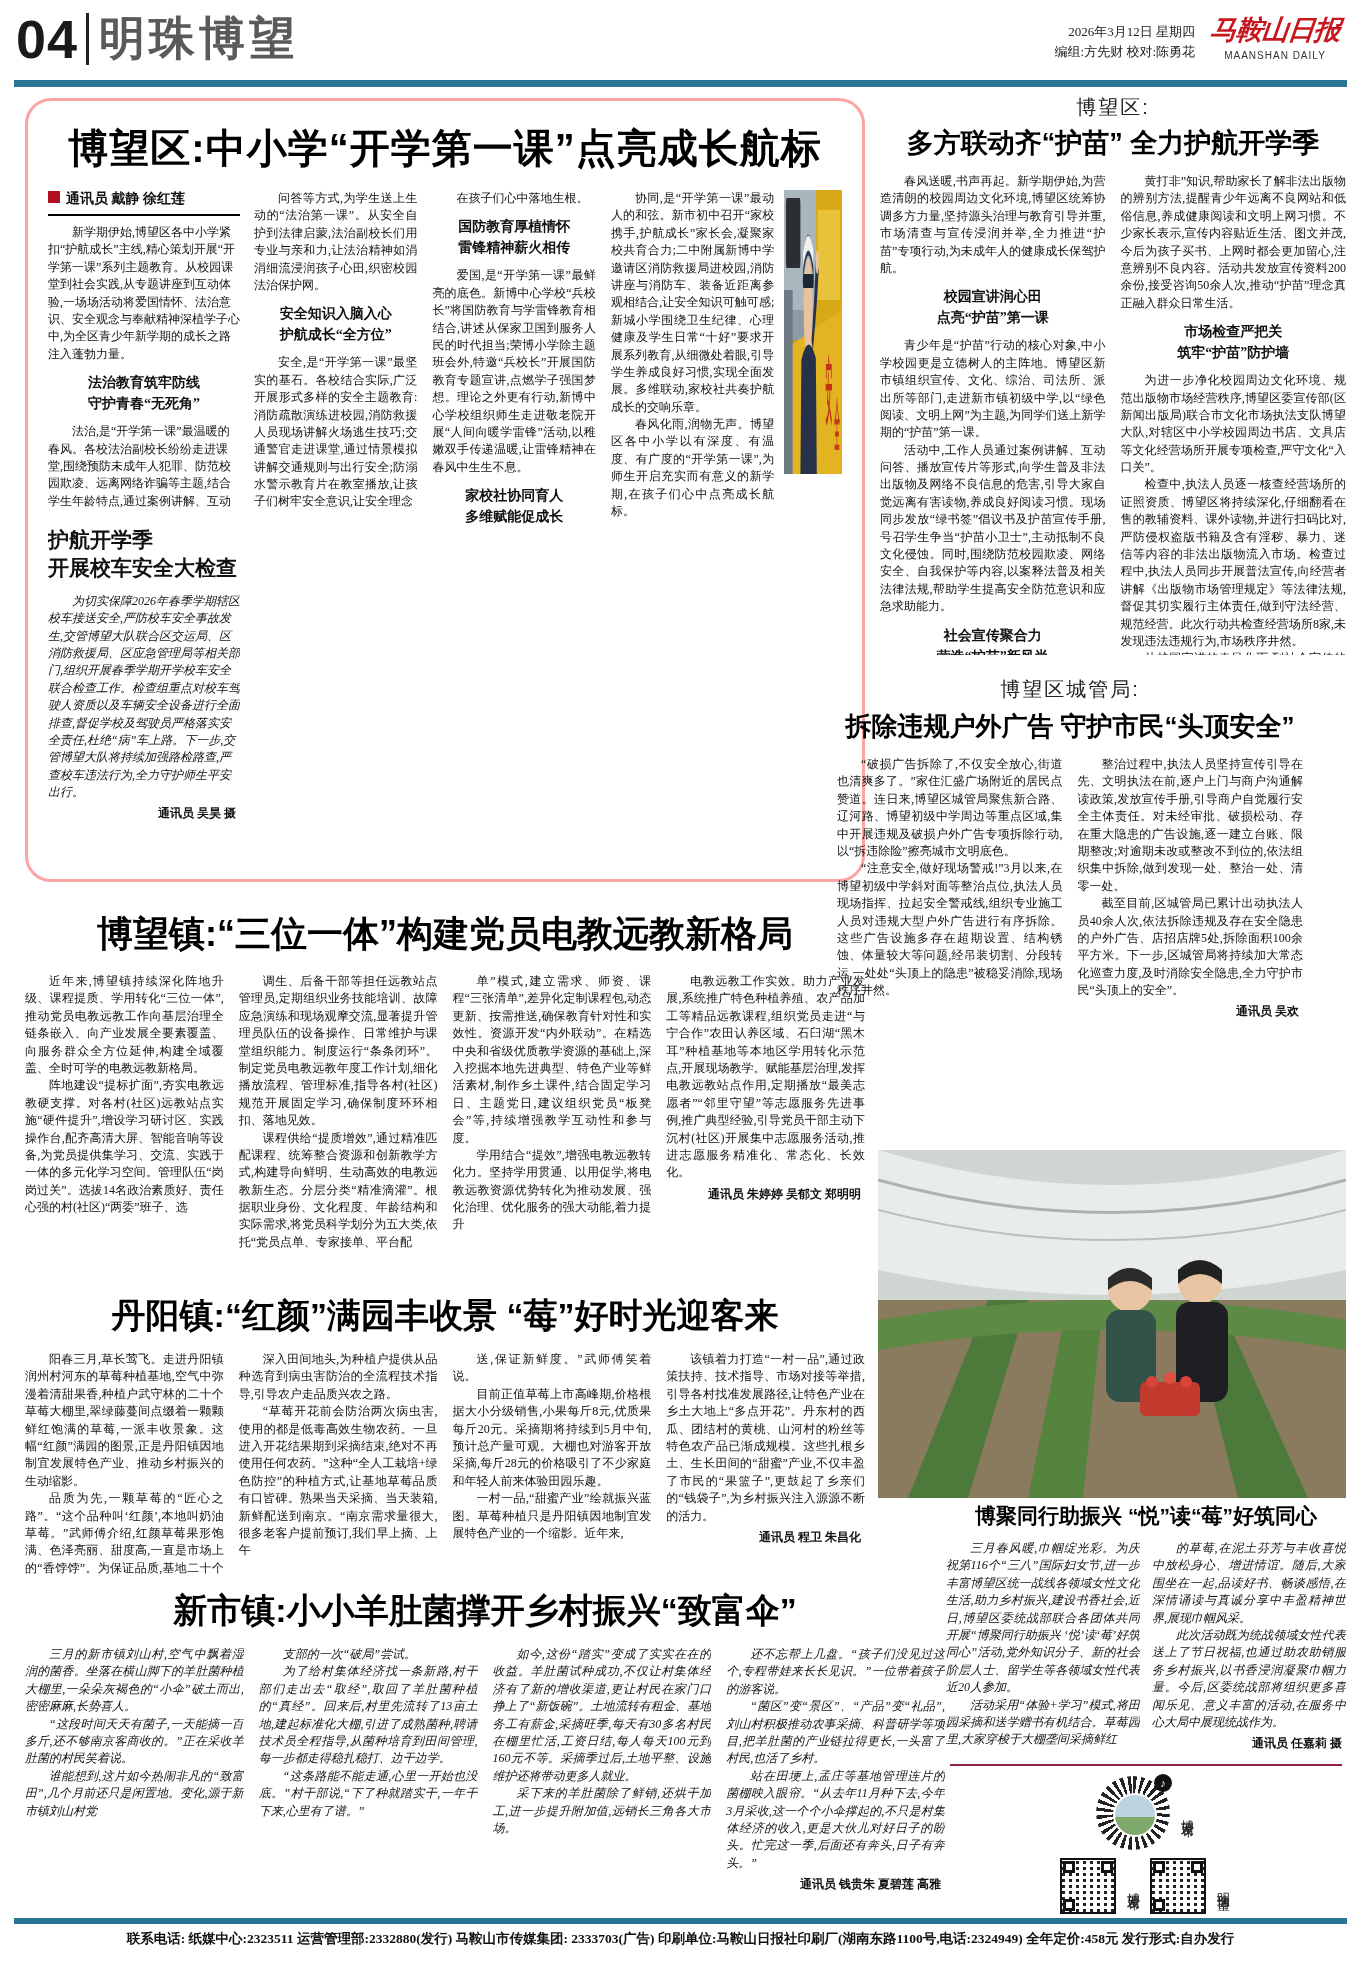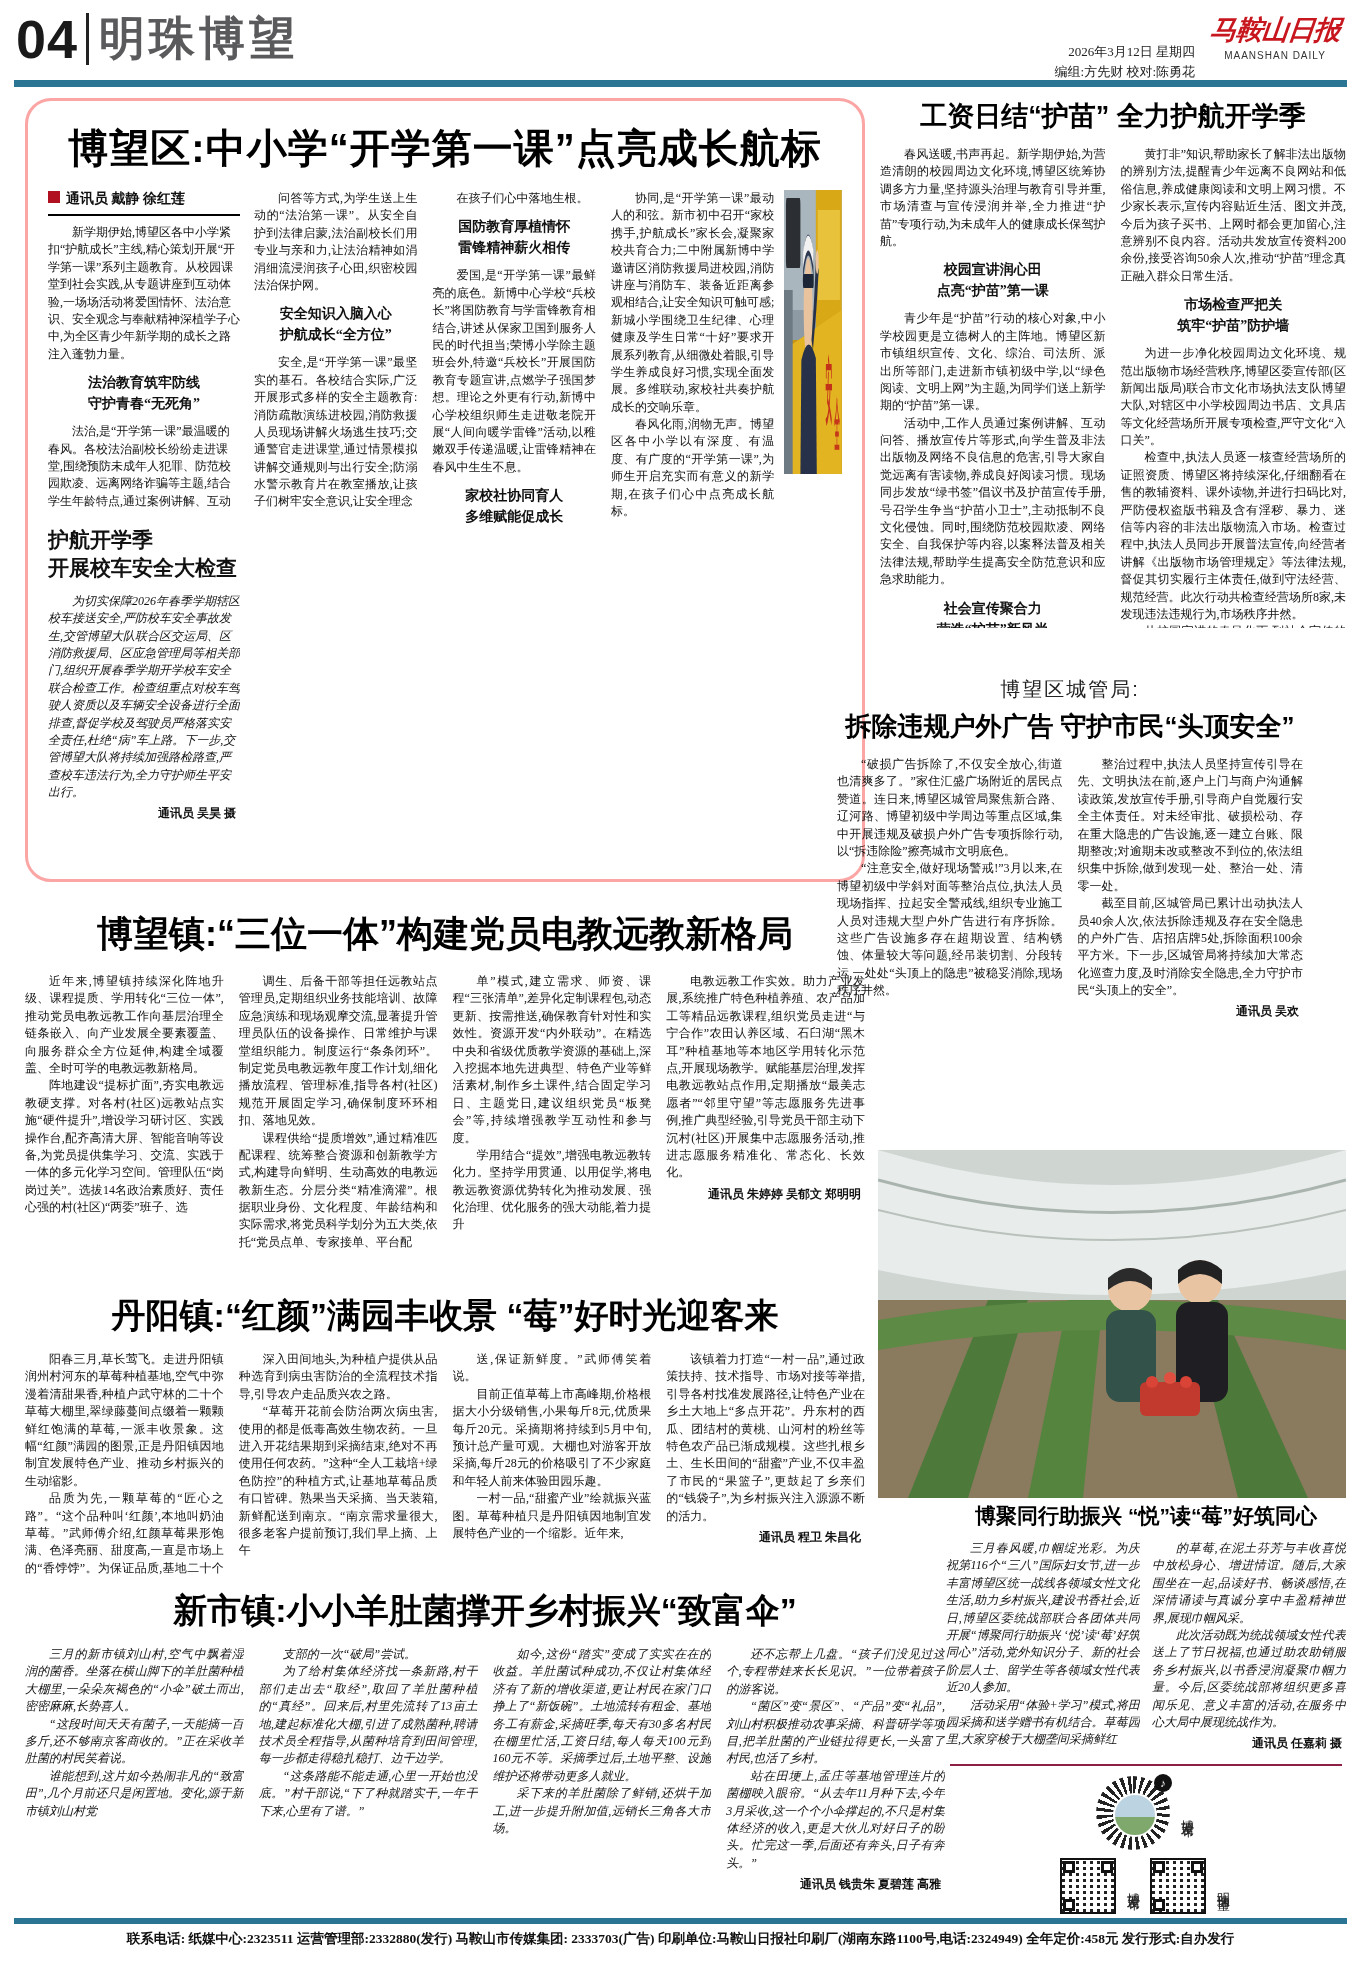--- a/index.html
+++ b/index.html
@@ -5,21 +5,21 @@
   html,body{margin:0;padding:0;background:#f2f2f0;}
   #page{position:relative;width:1361px;height:1963px;background:#ffffff;margin:0 auto;
         font-family:"Liberation Serif","DejaVu Serif",serif;color:#111;overflow:hidden;}
   
   #header{position:absolute;left:16px;top:8px;width:1329px;height:66px;}
   .pagenum{font-family:"Liberation Sans",sans-serif;font-weight:bold;font-size:54px;color:#1a1a1a;
            display:inline-block;vertical-align:middle;letter-spacing:1px;}
   .pgdiv{display:inline-block;vertical-align:middle;width:3px;height:52px;background:#222;margin:0 10px 0 8px;}
   .section-title{font-family:"Liberation Sans",sans-serif;font-weight:bold;font-size:46px;color:#5a5a5c;
            display:inline-block;vertical-align:middle;letter-spacing:4px;}
-  .hdr-right{position:absolute;right:150px;top:14px;text-align:right;font-size:13px;line-height:20px;color:#222;margin-top:20px;}
+  .hdr-right{position:absolute;right:150px;top:14px;text-align:right;font-size:13px;line-height:20px;color:#222;}
   .masthead{position:absolute;right:0;top:4px;width:140px;text-align:center;}
   .masthead .cn{font-family:"DejaVu Serif",serif;font-weight:bold;font-style:italic;font-size:27px;color:#c8161e;
                 transform:skewX(-6deg);letter-spacing:-1px;white-space:nowrap;}
   .masthead .en{font-family:"Liberation Sans",sans-serif;font-size:10px;letter-spacing:1px;color:#333;margin-top:2px;}
   .tealbar{position:absolute;left:14px;width:1333px;height:7px;background:#2a7494;}
   #tealbar-top{top:80px;} #tealbar-bottom{top:1918px;height:6px;}
   
   .kicker{text-align:center;font-family:"Liberation Sans",sans-serif;font-size:20px;color:#222;letter-spacing:2px;}
   .headline{text-align:center;font-family:"Liberation Sans",sans-serif;font-weight:bold;color:#000;white-space:nowrap;}
   .cols{display:flex;gap:15px;overflow:hidden;}
@@ -164,21 +164,22 @@
             <path d="M300 160 Q340 120 360 80 L330 70 Q310 120 285 150 Z" fill="#27324a"></path>
             <ellipse cx="344" cy="72" rx="16" ry="12" fill="#e8c39e"></ellipse>
           </g>
           <rect x="0" y="100" width="90" height="184" fill="#6e7a83"></rect>
         </svg>
       </div>
     </div>
   </div>
 
   <div id="humiao">
-    <div class="headline">工资日结“护苗” 全力护航开学季</div>
+    <div class="kicker">博望区:</div>
+    <div class="headline">多方联动齐“护苗” 全力护航开学季</div>
     <div class="cols">
       <div class="col">
           <p class="para">春风送暖,书声再起。新学期伊始,为营造清朗的校园周边文化环境,博望区统筹协调多方力量,坚持源头治理与教育引导并重,市场清查与宣传浸润并举,全力推进“护苗”专项行动,为未成年人的健康成长保驾护航。</p>
           <div class="colhead">校园宣讲润心田
 点亮“护苗”第一课</div>
           <p class="para">青少年是“护苗”行动的核心对象,中小学校园更是立德树人的主阵地。博望区新市镇组织宣传、文化、综治、司法所、派出所等部门,走进新市镇初级中学,以“绿色阅读、文明上网”为主题,为同学们送上新学期的“护苗”第一课。</p>
           <p class="para">活动中,工作人员通过案例讲解、互动问答、播放宣传片等形式,向学生普及非法出版物及网络不良信息的危害,引导大家自觉远离有害读物,养成良好阅读习惯。现场同步发放“绿书签”倡议书及护苗宣传手册,号召学生争当“护苗小卫士”,主动抵制不良文化侵蚀。同时,围绕防范校园欺凌、网络安全、自我保护等内容,以案释法普及相关法律法规,帮助学生提高安全防范意识和应急求助能力。</p>
           <div class="colhead">社会宣传聚合力
 营造“护苗”新风尚</div>
         </div>

